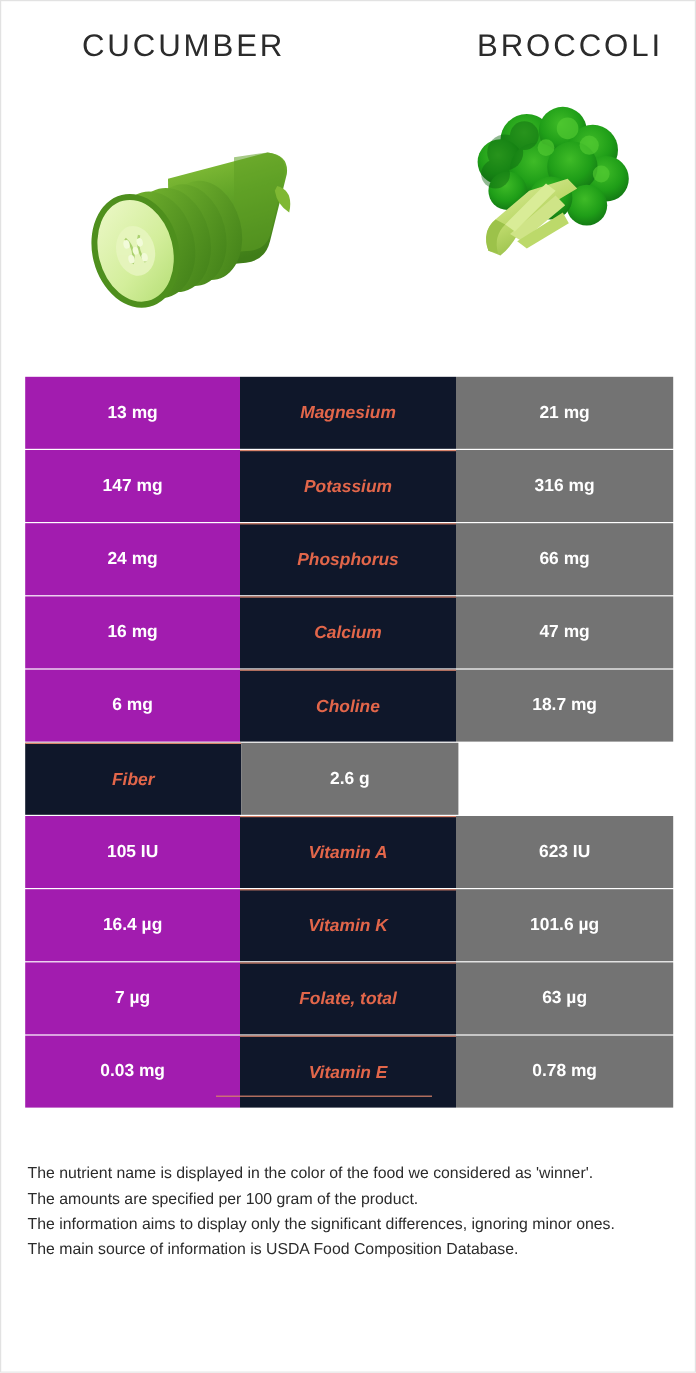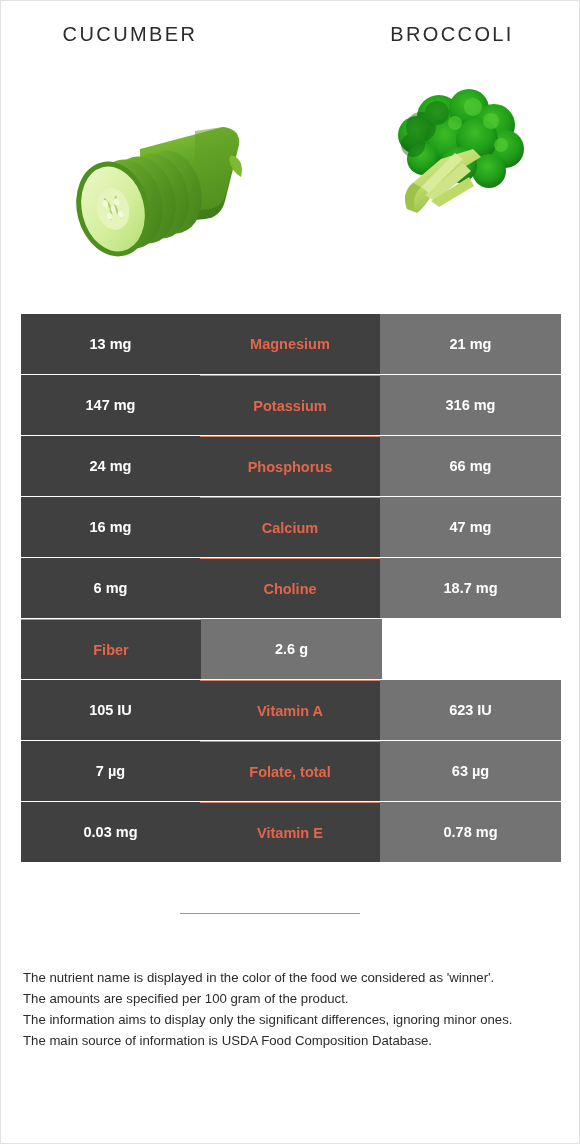--- a/index.html
+++ b/index.html
@@ -25,26 +25,27 @@
     position: absolute;
     top: 0;
     left: 0;
     width: 580px;
     height: 290px;
   }
   .title {
     position: absolute;
     top: 22px;
     font-family: "Liberation Sans", sans-serif;
-    font-size: 20px;
+    font-size: 26px;
     font-weight: 300;
     letter-spacing: 2.4px;
     color: #2b2b2b;
     text-align: center;
     white-space: nowrap;
+    margin-left: 23px;
   }
   .title-left  { left: 0;   width: 258px; }
   .title-right { left: 322px; width: 258px; }
 
   .vs {
     position: absolute;
     left: 232px;
     top: 126px;
     width: 116px;
     height: 80px;
@@ -81,28 +82,29 @@
   .cell {
     display: flex;
     align-items: center;
     justify-content: center;
     font-size: 14.5px;
     font-weight: bold;
     box-sizing: border-box;
   }
   .cell-left {
     width: 179px;
-    background: #404040;
+    background: #a21caf;
     color: #ffffff;
   }
   .cell-mid {
     width: 180px;
-    background: #404040;
+    background: #0f172a;
     color: #e2664a;
     border-top: 1px solid #d8836a;
+    font-style: italic;
   }
   .row:first-child .cell-mid { border-top: none; }
   .cell-right {
     width: 181px;
     background: #737373;
     color: #ffffff;
   }
   .mid-bottom-rule {
     position: absolute;
     left: 179px;
@@ -264,20 +266,25 @@
       <div class="cell cell-mid">Fiber</div>
       <div class="cell cell-right">2.6 g</div>
     </div>
 
     <div class="row">
       <div class="cell cell-left">105 IU</div>
       <div class="cell cell-mid">Vitamin A</div>
       <div class="cell cell-right">623 IU</div>
     </div>
 
+    <div class="row">
+      <div class="cell cell-left">16.4 µg</div>
+      <div class="cell cell-mid">Vitamin K</div>
+      <div class="cell cell-right">101.6 µg</div>
+    </div>
 
     <div class="row">
       <div class="cell cell-left">7 µg</div>
       <div class="cell cell-mid">Folate, total</div>
       <div class="cell cell-right">63 µg</div>
     </div>
 
     <div class="row">
       <div class="cell cell-left">0.03 mg</div>
       <div class="cell cell-mid">Vitamin E</div>

